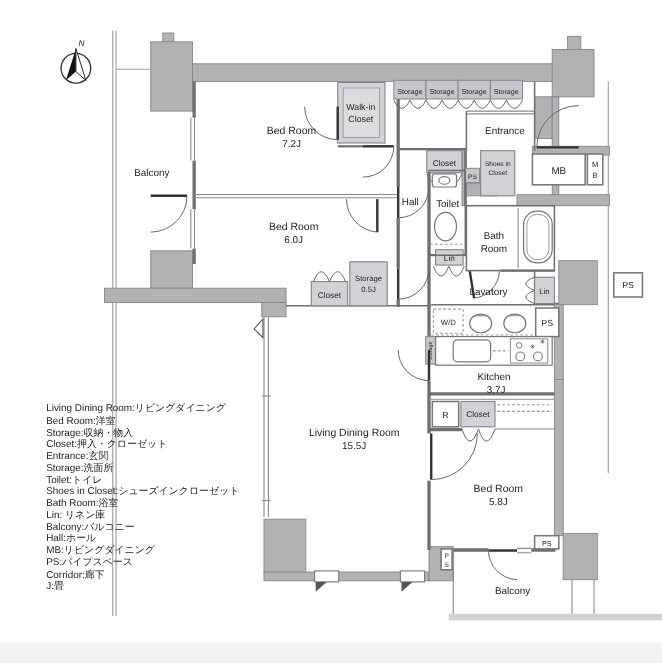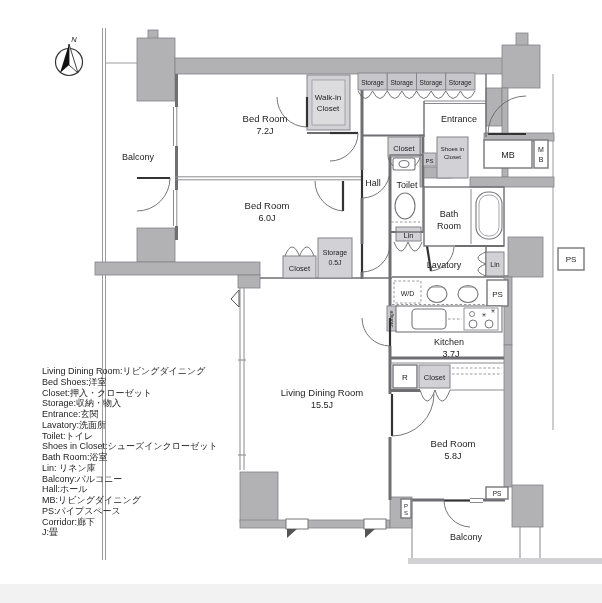--- a/index.html
+++ b/index.html
@@ -258,25 +258,25 @@
   <g>
     <circle cx="69" cy="62" r="13.5" fill="#fff" stroke="#333" stroke-width="1.2"></circle>
     <polygon points="69,44 60,73 69,65" fill="#111"></polygon>
     <polygon points="69,44 78,73 69,65" fill="#fff" stroke="#111" stroke-width=".8"></polygon>
     <text x="74" y="42" class="t75" font-style="italic">N</text>
   </g>
 </svg>
 
 <div id="legend">
     <div>Living Dining Room:リビングダイニング</div>
-    <div>Bed Shoes:洋室</div>
+    <div>Bed Room:洋室</div>
+    <div>Storage:収納・物入</div>
     <div>Closet:押入・クローゼット</div>
-    <div>Storage:収納・物入</div>
     <div>Entrance:玄関</div>
-    <div>Lavatory:洗面所</div>
+    <div>Storage:洗面所</div>
     <div>Toilet:トイレ</div>
     <div>Shoes in Closet:シューズインクローゼット</div>
     <div>Bath Room:浴室</div>
     <div>Lin: リネン庫</div>
     <div>Balcony:バルコニー</div>
     <div>Hall:ホール</div>
     <div>MB:リビングダイニング</div>
     <div>PS:パイプスペース</div>
     <div>Corridor:廊下</div>
     <div>J:畳</div>

